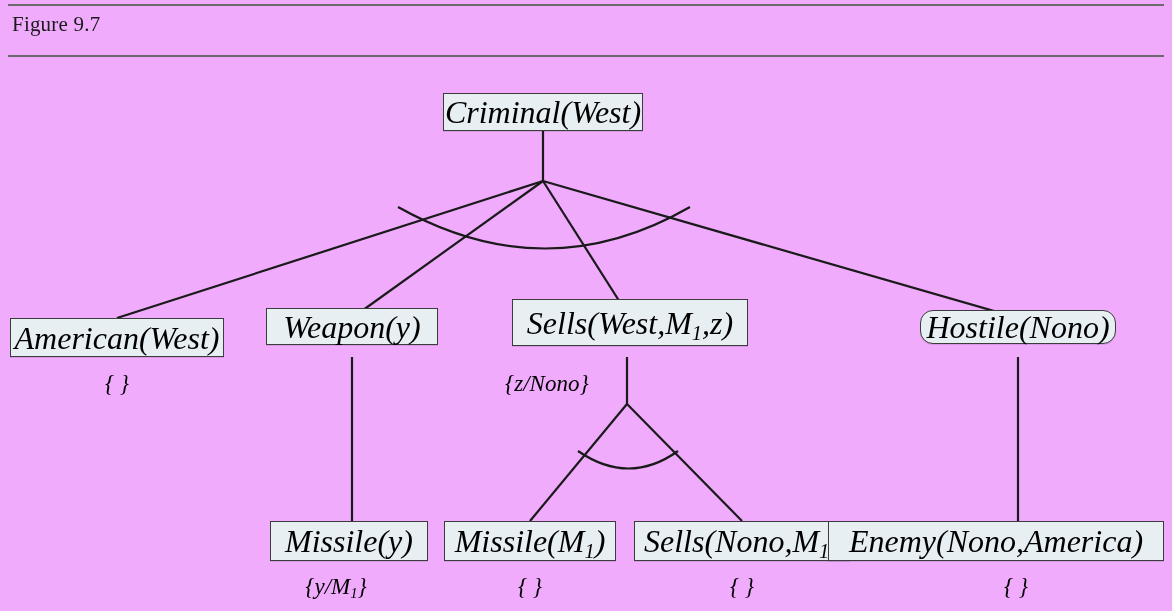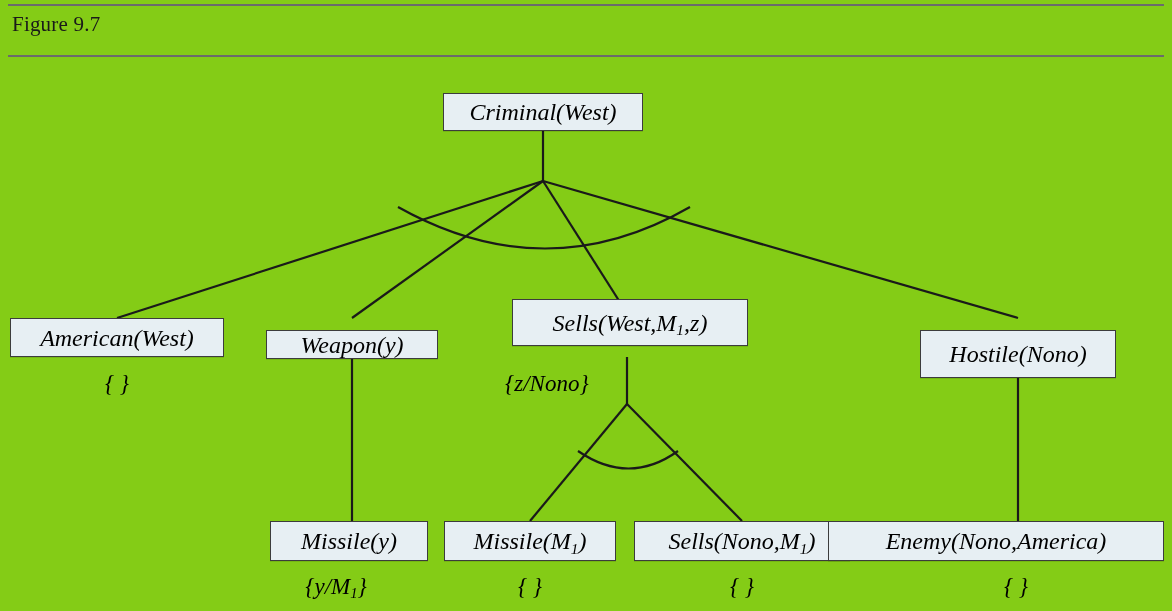--- a/index.html
+++ b/index.html
@@ -9,21 +9,21 @@
     background: #ffffff;
   }
   body {
     font-family: "Liberation Serif", "DejaVu Serif", serif;
     color: #000000;
   }
   #page {
     position: relative;
     width: 1172px;
     height: 611px;
-    background: #84cc16;
+    background: #f0abfc;
     overflow: hidden;
   }
 
   
   .rule {
     position: absolute;
     left: 8px;
     width: 1156px;
     height: 2px;
     background: #6b6b6b;
@@ -53,21 +53,21 @@
   
   .node {
     position: absolute;
     box-sizing: border-box;
     background: #e7eff3;
     border: 1.6px solid #3c3c3c;
     display: flex;
     align-items: center;
     justify-content: center;
     font-style: italic;
-    font-size: 24px;
+    font-size: 32px;
     color: #000000;
     white-space: nowrap;
     line-height: 1;
     padding: 0 8px;
     box-shadow: 0 1px 0 rgba(0,0,0,.10);
   }
   .node sub {
     font-size: 0.64em;
     font-style: italic;
     vertical-align: baseline;
@@ -135,36 +135,36 @@
 
   <div class="node" style="left:10px; top:318px; width:214px; height:39px;">
     <span>
       <span>American(West)</span>
     </span>
   </div>
   <div class="subst" style="left:67px; top:372px; width:100px;">
     <span>{ }</span>
   </div>
 
-  <div class="node" style="left:266px; top:330px; width:172px; height:29px;">
+  <div class="node" style="left:266px; top:308px; width:172px; height:37px;">
     <span>
       <span>Weapon(y)</span>
     </span>
   </div>
 
   <div class="node" style="left:512px; top:299px; width:236px; height:47px;">
     <span>
       <span>Sells(West,M</span><sub>1</sub><span>,z)</span>
     </span>
   </div>
   <div class="subst" style="left:505px; top:372px; width:120px; text-align:left;">
     <span>{z/Nono}</span>
   </div>
 
-  <div class="node" style="left:920px; top:330px; width:196px; height:48px;">
+  <div class="node" style="left:920px; top:310px; width:196px; height:34px;border-radius:13px;">
     <span>
       <span>Hostile(Nono)</span>
     </span>
   </div>
 
   <div class="node" style="left:270px; top:521px; width:158px; height:40px;font-style:italic;">
     <span>
       <span>Missile(y)</span>
     </span>
   </div>

